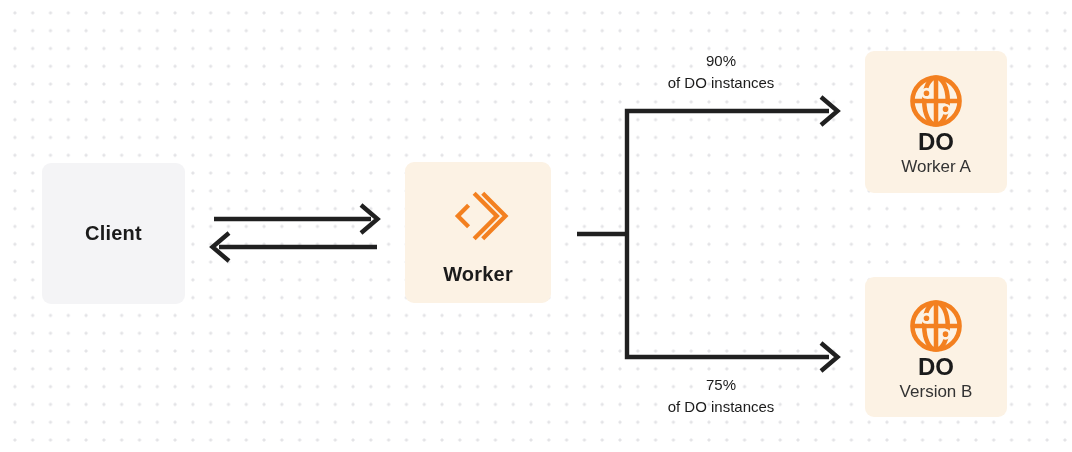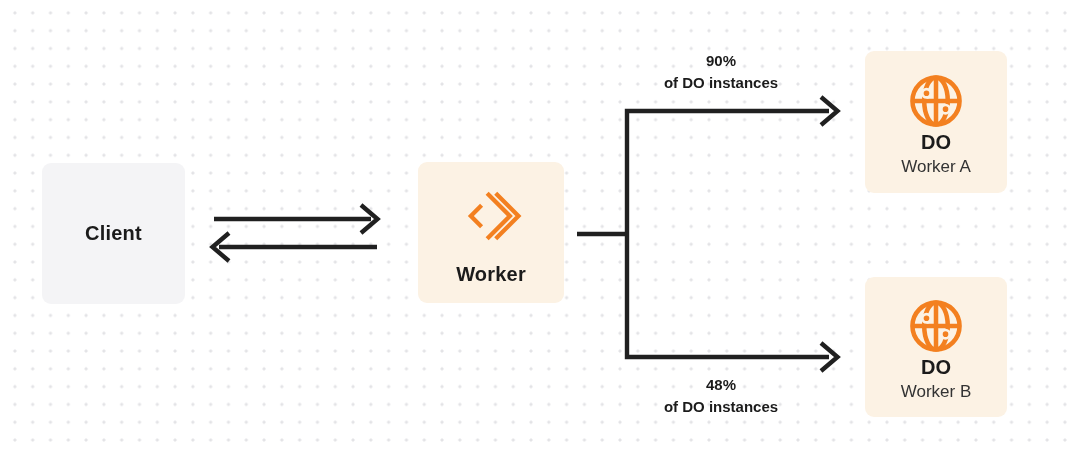--- a/index.html
+++ b/index.html
@@ -22,34 +22,34 @@
     background-position:6px 4px;
   }
   .connectors{position:absolute;left:0;top:0;width:1072px;height:452px;}
   .ln{fill:none;stroke:var(--line);stroke-width:4.4;stroke-linecap:butt;stroke-linejoin:miter;}
   .node{
     position:absolute;border-radius:9px;display:flex;flex-direction:column;
     align-items:center;justify-content:center;box-sizing:border-box;
   }
   .client{left:42px;top:163px;width:143px;height:141px;background:var(--client-bg);text-align:center;}
   .node-label{font-size:20px;font-weight:700;color:var(--text-dark);letter-spacing:.2px;}
-  .worker{left:405px;top:162px;width:146px;height:141px;background:var(--cream-bg);gap:17px;padding-top:6px;margin-left:13px;}
+  .worker{left:405px;top:162px;width:146px;height:141px;background:var(--cream-bg);gap:17px;padding-top:6px;}
   .worker-icon{width:62px;height:60px;display:block;}
   .wk{fill:none;stroke:var(--orange);stroke-width:5;stroke-linecap:butt;stroke-linejoin:miter;}
   .do{left:865px;width:142px;background:var(--cream-bg);padding-top:6px;}
   .do-a{top:51px;height:142px;}
   .do-b{top:277px;height:140px;}
   .globe{width:58px;height:58px;display:block;}
   .gl{fill:none;stroke:var(--orange);stroke-width:5;}
   .gl-dot{fill:var(--orange);stroke:var(--cream-bg);stroke-width:3;}
-  .do-title{font-size:20px;font-weight:700;color:var(--text-dark);line-height:24px;}
+  .do-title{font-size:24px;font-weight:700;color:var(--text-dark);line-height:24px;}
   .do-sub{font-size:17px;font-weight:400;color:var(--text-muted);margin-top:2px;line-height:22px;}
   .flow-label{
     position:absolute;width:150px;text-align:center;
-    font-size:15px;font-weight:700;line-height:22px;color:var(--text-dark);
+    font-size:15px;font-weight:400;line-height:22px;color:var(--text-dark);
   }
   .label-a{left:646px;top:50px;}
   .label-b{left:646px;top:374px;}
 </style>
 </head>
 <body>
 
 <div class="stage">
 
   <svg class="connectors" viewBox="0 0 1072 452" aria-hidden="true">
@@ -90,21 +90,21 @@
     </svg>
     <span class="node-label">Worker</span>
   </div>
 
   <div class="flow-label label-a">
     <div>90%</div>
     <div>of DO instances</div>
   </div>
 
   <div class="flow-label label-b">
-    <div>48%</div>
+    <div>75%</div>
     <div>of DO instances</div>
   </div>
 
   <div class="node do do-a">
     <svg class="globe" viewBox="0 0 64 64" aria-hidden="true">
       <circle class="gl" cx="32" cy="32" r="26"></circle>
       <ellipse class="gl" cx="32" cy="32" rx="13" ry="26"></ellipse>
       <line class="gl" x1="6" y1="32" x2="58" y2="32"></line>
       <line class="gl" x1="32" y1="6" x2="32" y2="58"></line>
       <circle class="gl-dot" cx="21.5" cy="23.5" r="4.6"></circle>
@@ -117,16 +117,16 @@
   <div class="node do do-b">
     <svg class="globe" viewBox="0 0 64 64" aria-hidden="true">
       <circle class="gl" cx="32" cy="32" r="26"></circle>
       <ellipse class="gl" cx="32" cy="32" rx="13" ry="26"></ellipse>
       <line class="gl" x1="6" y1="32" x2="58" y2="32"></line>
       <line class="gl" x1="32" y1="6" x2="32" y2="58"></line>
       <circle class="gl-dot" cx="21.5" cy="23.5" r="4.6"></circle>
       <circle class="gl-dot" cx="42.5" cy="41" r="4.6"></circle>
     </svg>
     <div class="do-title">DO</div>
-    <div class="do-sub">Worker B</div>
+    <div class="do-sub">Version B</div>
   </div>
 
 </div>
 
 </body></html>

